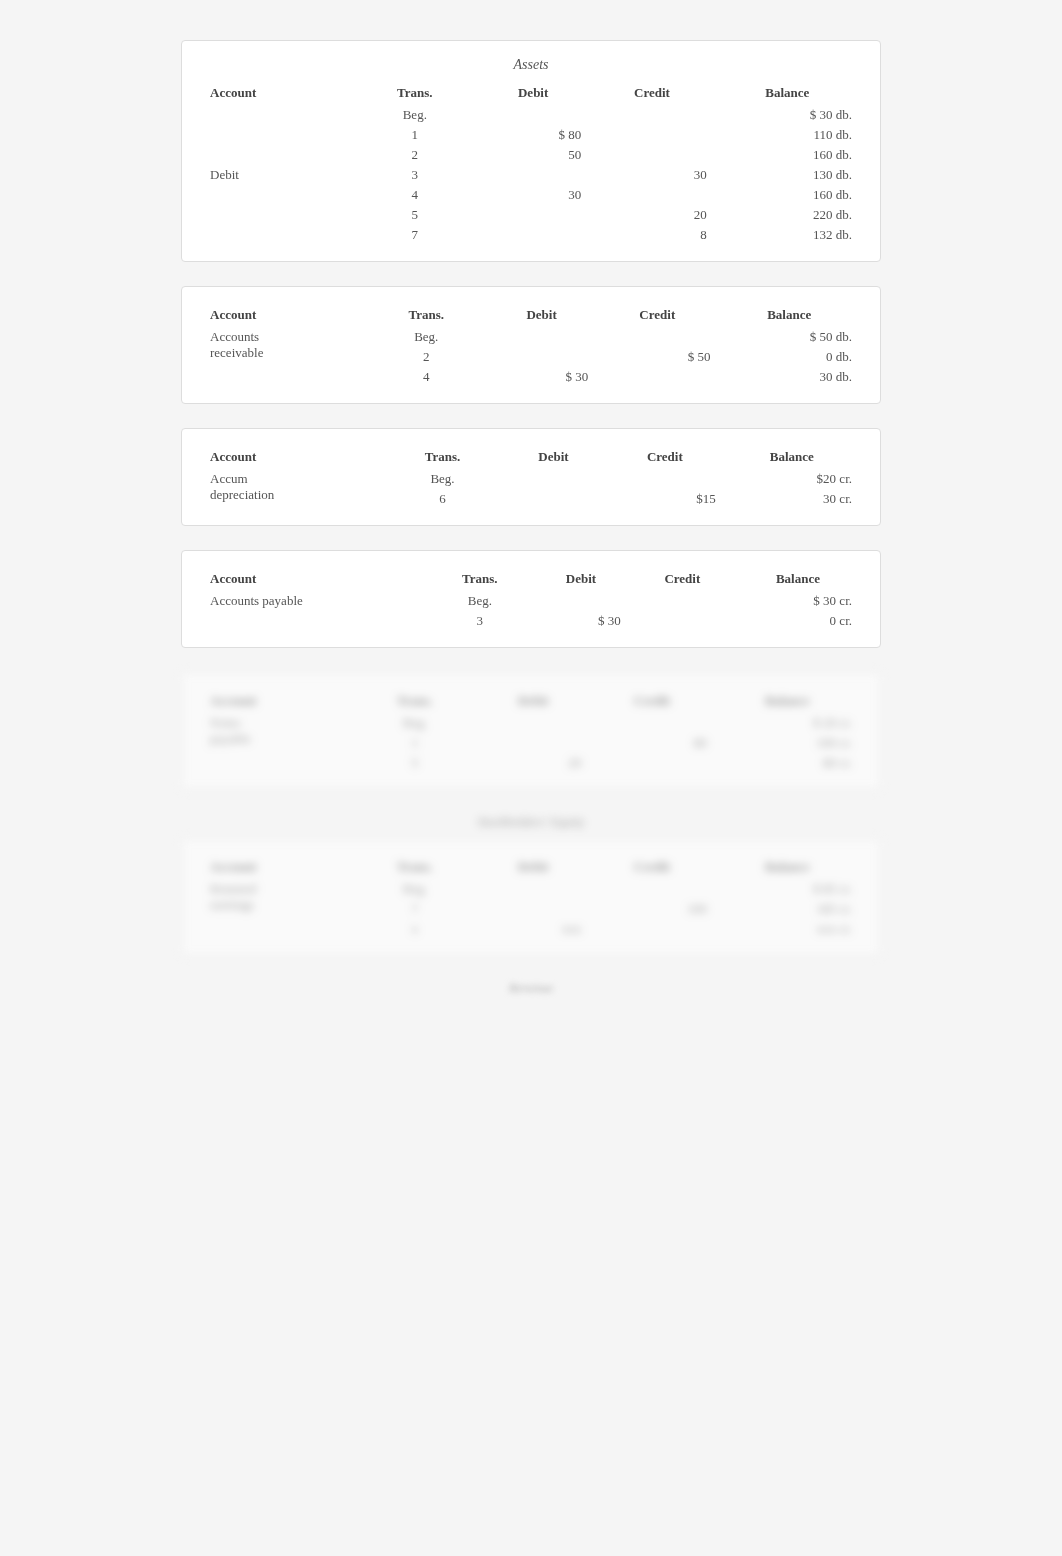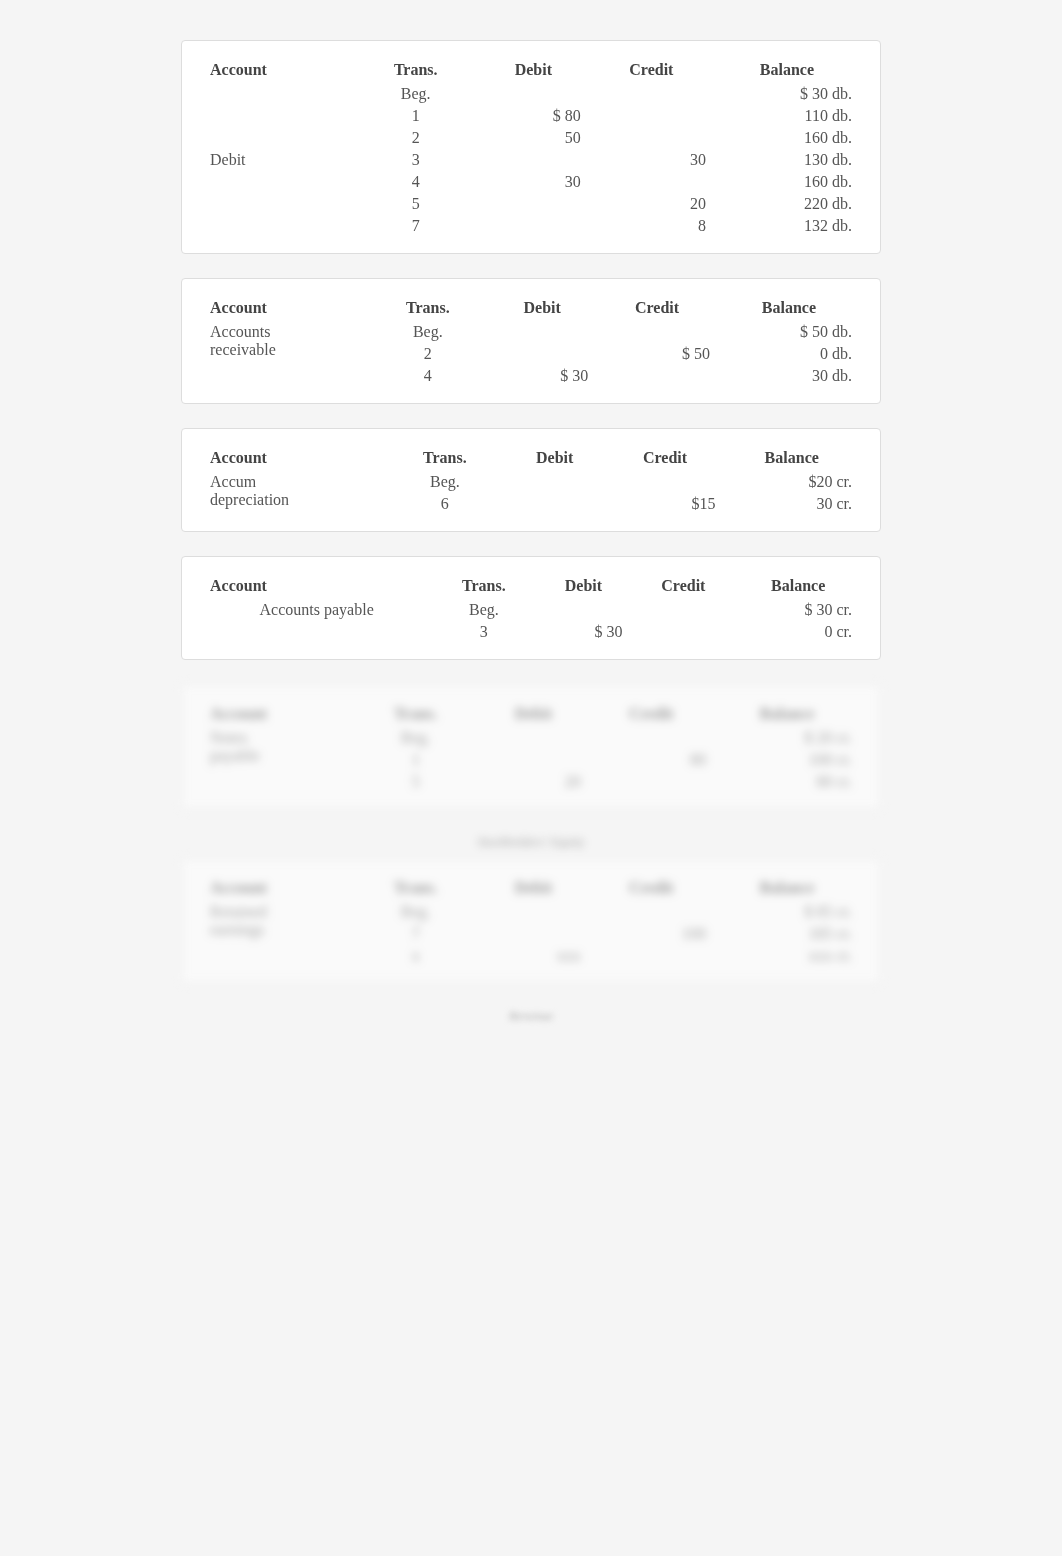--- a/index.html
+++ b/index.html
@@ -27,21 +27,21 @@
       text-align: center;
       font-style: italic;
       font-weight: normal;
       font-size: 14px;
       margin-bottom: 8px;
       color: #555;
     }
     table {
       width: 100%;
       border-collapse: collapse;
-      font-size: 16px;
+      font-size: 13px;
     }
     th {
       font-weight: bold;
       padding: 4px 8px;
       text-align: center;
       color: #444;
     }
     th.left { text-align: left; }
     td {
       padding: 2px 8px;
@@ -79,20 +79,21 @@
       margin-bottom: 24px;
       filter: blur(3px);
     }
   </style>
 </head>
 <body>
 
 <div class="page-container">
 
   <div class="section">
+    <div class="section-title">Assets</div>
     <table>
       <thead>
         <tr>
           <th class="left">Account</th>
           <th>Trans.</th>
           <th>Debit</th>
           <th>Credit</th>
           <th>Balance</th>
         </tr>
       </thead>
@@ -214,21 +215,21 @@
         <tr>
           <th class="left">Account</th>
           <th>Trans.</th>
           <th>Debit</th>
           <th>Credit</th>
           <th>Balance</th>
         </tr>
       </thead>
       <tbody>
         <tr>
-          <td class="left" rowspan="2" style="vertical-align:top;text-align:center;">Accounts payable</td>
+          <td class="left" rowspan="2" style="vertical-align:top;">Accounts payable</td>
           <td>Beg.</td>
           <td></td>
           <td></td>
           <td class="right">$ 30 cr.</td>
         </tr>
         <tr>
           <td>3</td>
           <td class="right">$ 30</td>
           <td></td>
           <td class="right">0 cr.</td>

